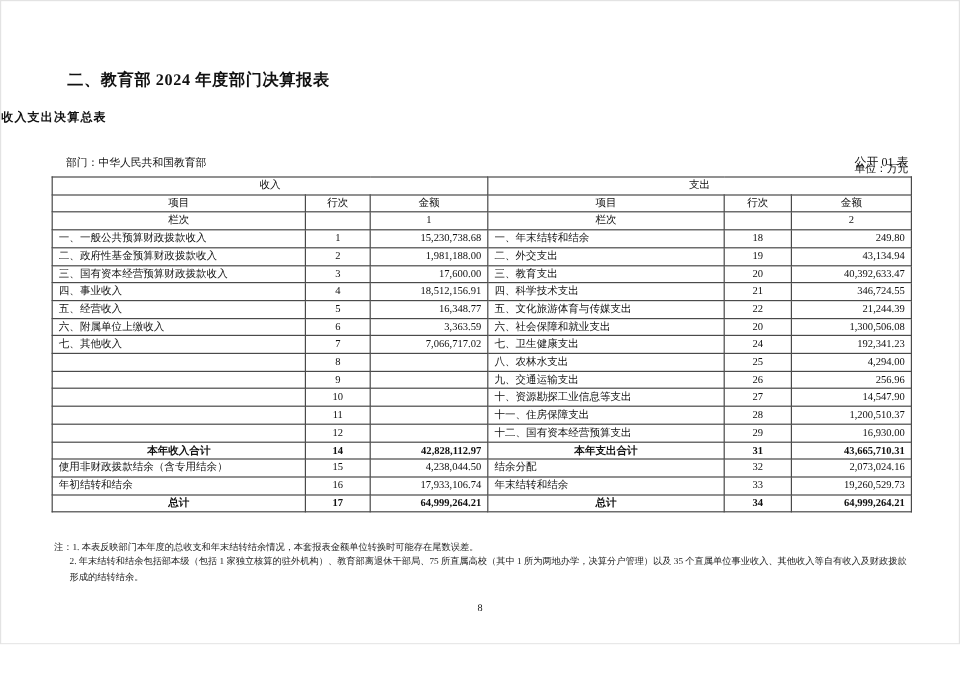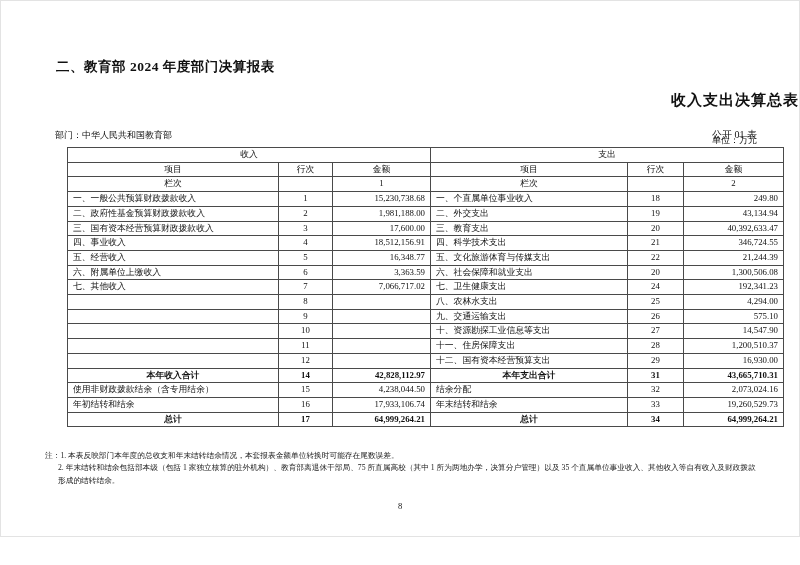--- a/index.html
+++ b/index.html
@@ -12,21 +12,21 @@
     font-family:"Liberation Serif","DejaVu Serif",serif;
     color:#111;
     overflow:hidden;
   }
   .section-heading {
     position:absolute; left:55px; top:57px;
     font-size:13.5px; font-weight:bold; letter-spacing:0.5px;
   }
   .table-title {
     position:absolute; left:0; top:90px; width:100%;
-    text-align:right; font-size:15px; font-weight:bold; letter-spacing:1px;
+    text-align:left; font-size:10px; font-weight:bold; letter-spacing:1px;
   }
   .sheet-label {
     position:absolute; right:42px; top:127px;
     font-size:10px;
     font-family:Liberation Serif, serif;
   }
   .dept-label {
     position:absolute; left:54px; top:128px;
     font-size:9px;
   }
@@ -39,21 +39,21 @@
     width:716px;
     border-collapse:collapse; table-layout:fixed;
     font-size:8.8px;
   }
   table.acct td {
     border:1px solid #4a4a4a;
     padding:0 5px;
     height:13.7px; line-height:13.7px;
     overflow:hidden; white-space:nowrap;
   }
-  table.acct { border:1.5px solid #333;margin-left:24px; }
+  table.acct { border:1.5px solid #333; }
   td.c { text-align:center; }
   td.r { text-align:right; }
   td.l { text-align:left; }
   tr.row-total td { font-weight:bold; }
   tr.row-total td.item { text-align:center; }
   .notes {
     position:absolute; left:44px; top:449px; width:714px;
     font-size:7.7px; line-height:1.6; color:#222;
   }
   .notes .note2 { padding-left:13px; }
@@ -101,21 +101,21 @@
         <td class="c">1</td>
         <td class="c">栏次</td>
         <td class="c"></td>
         <td class="c">2</td>
       </tr>
 
       <tr>
         <td class="l item">一、一般公共预算财政拨款收入</td>
         <td class="c">1</td>
         <td class="r">15,230,738.68</td>
-        <td class="l item">一、个直属单位事业收入</td>
+        <td class="l item">一、年末结转和结余</td>
         <td class="c">18</td>
         <td class="r">249.80</td>
       </tr>
       <tr>
         <td class="l item">二、政府性基金预算财政拨款收入</td>
         <td class="c">2</td>
         <td class="r">1,981,188.00</td>
         <td class="l item">二、外交支出</td>
         <td class="c">19</td>
         <td class="r">43,134.94</td>
@@ -167,21 +167,21 @@
         <td class="l item">八、农林水支出</td>
         <td class="c">25</td>
         <td class="r">4,294.00</td>
       </tr>
       <tr>
         <td class="l item"></td>
         <td class="c">9</td>
         <td class="r"></td>
         <td class="l item">九、交通运输支出</td>
         <td class="c">26</td>
-        <td class="r">575.10</td>
+        <td class="r">256.96</td>
       </tr>
       <tr>
         <td class="l item"></td>
         <td class="c">10</td>
         <td class="r"></td>
         <td class="l item">十、资源勘探工业信息等支出</td>
         <td class="c">27</td>
         <td class="r">14,547.90</td>
       </tr>
       <tr>

